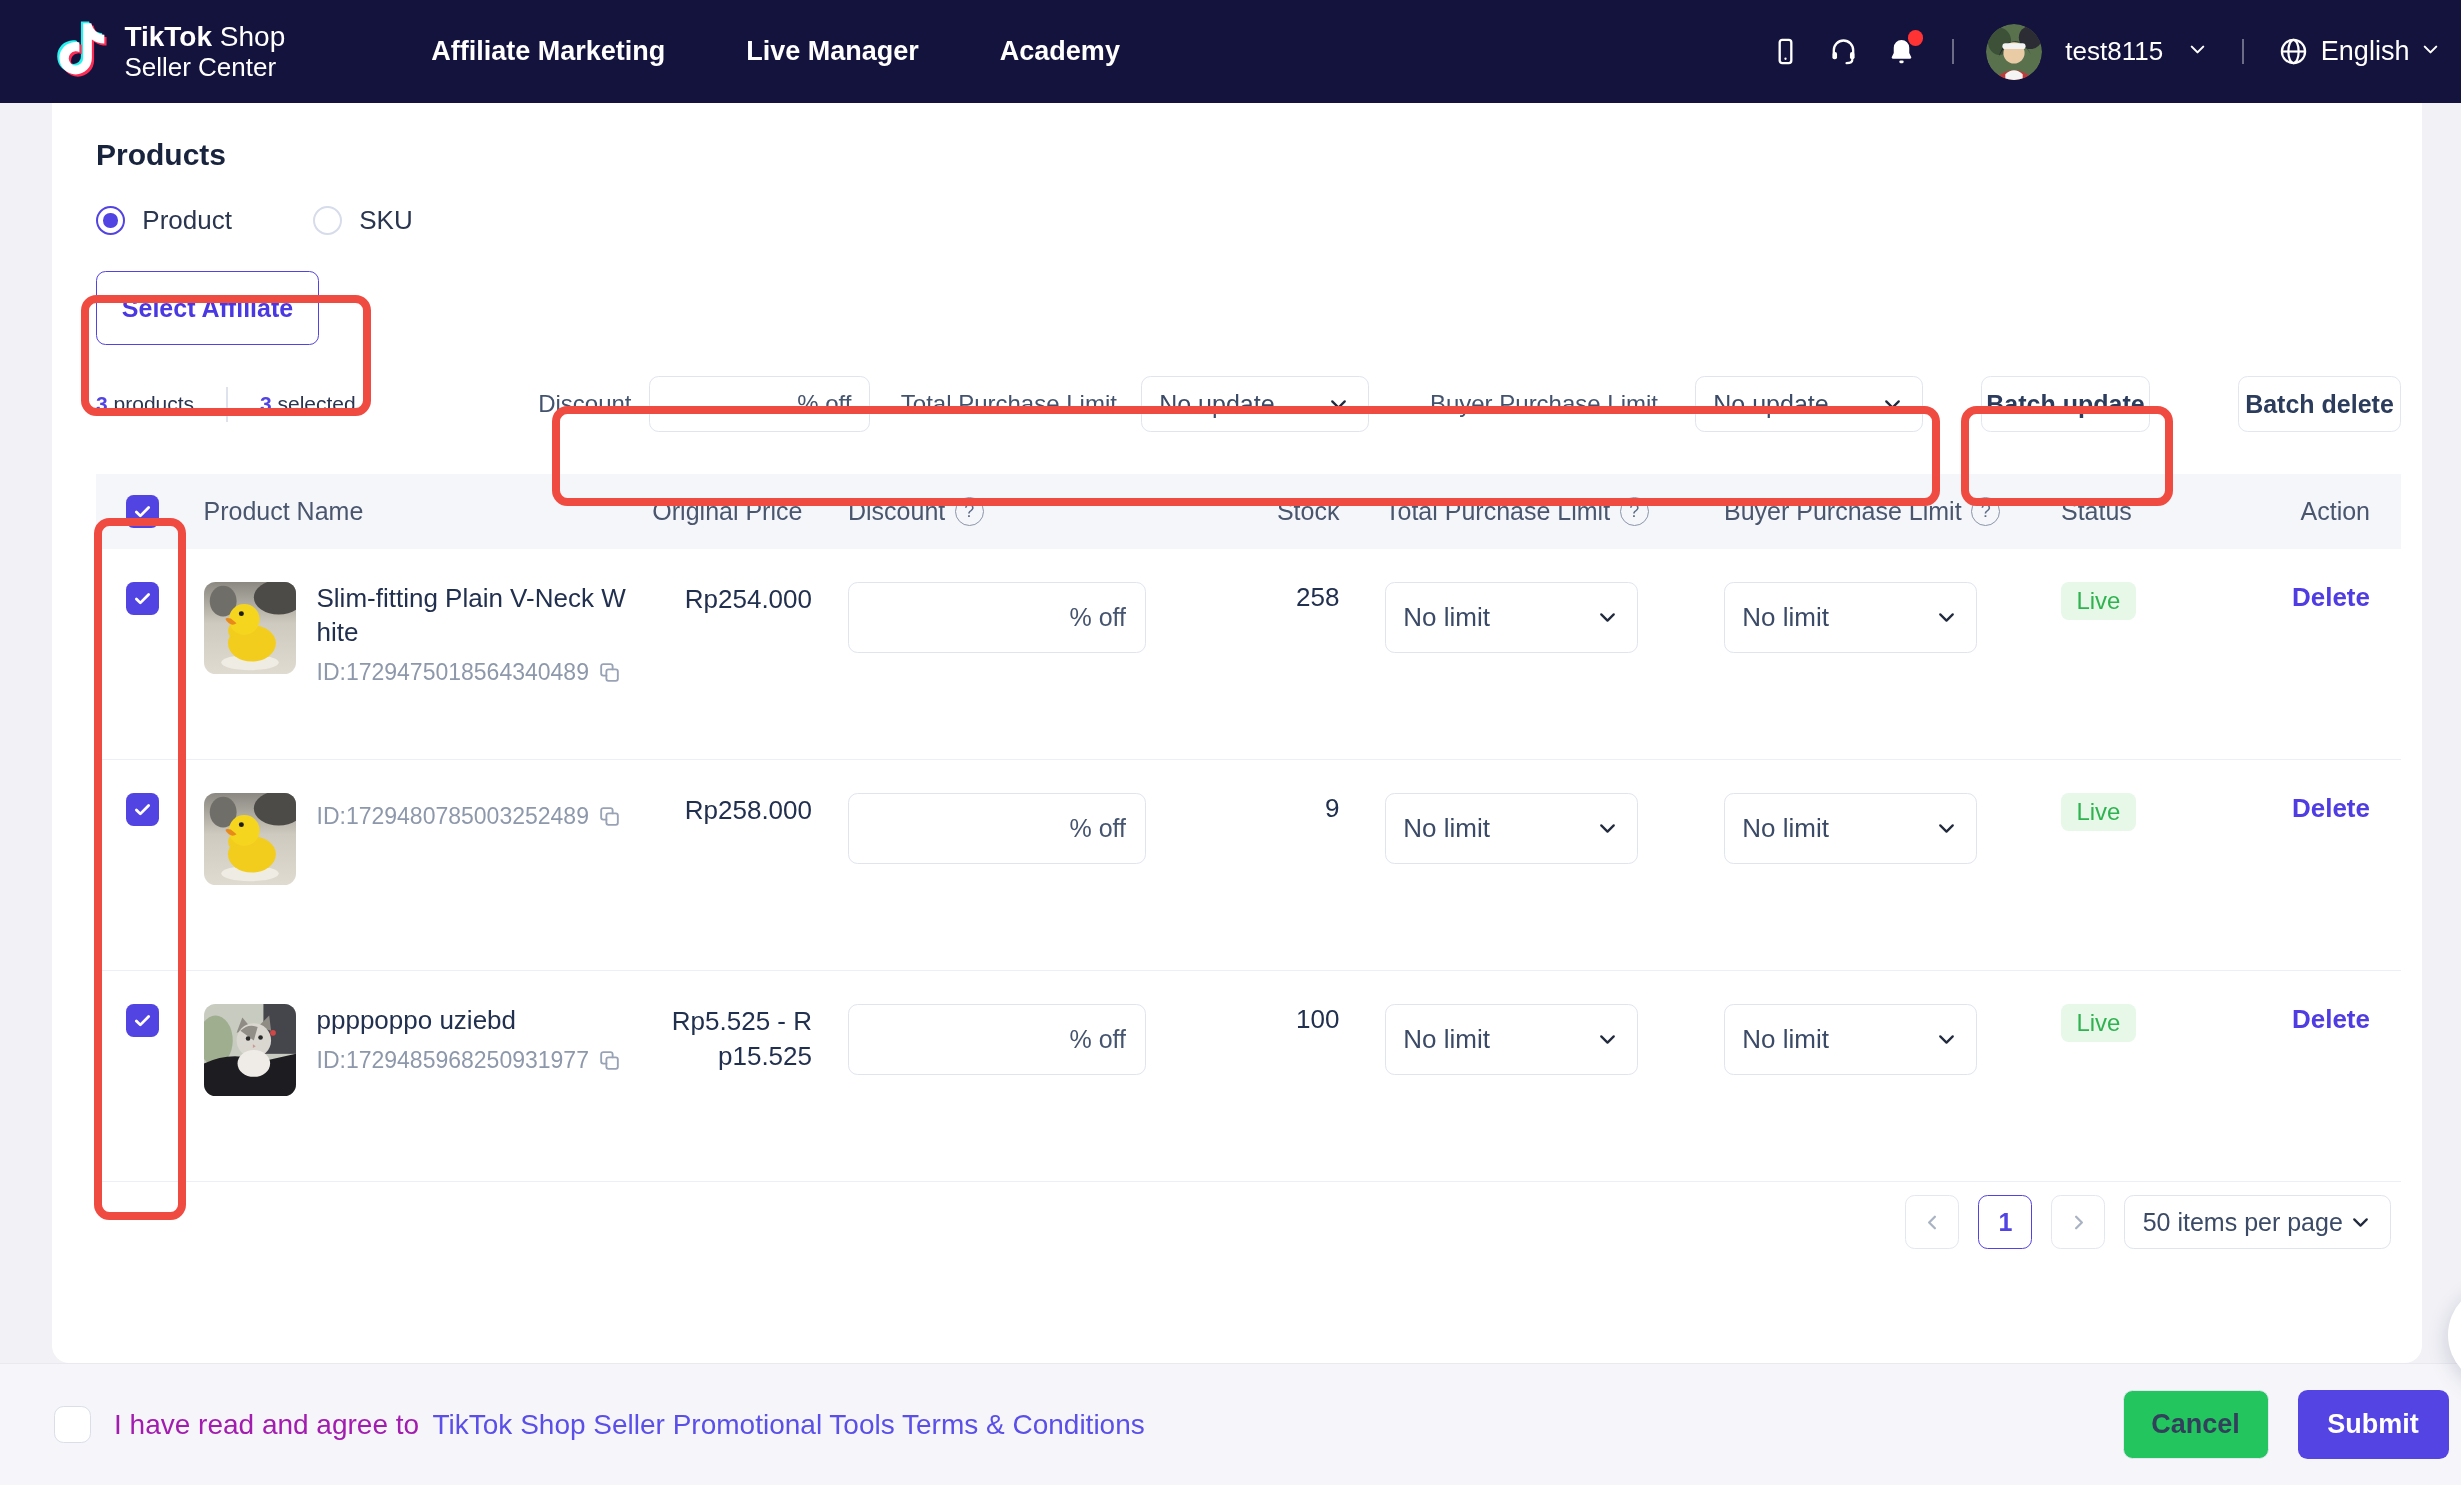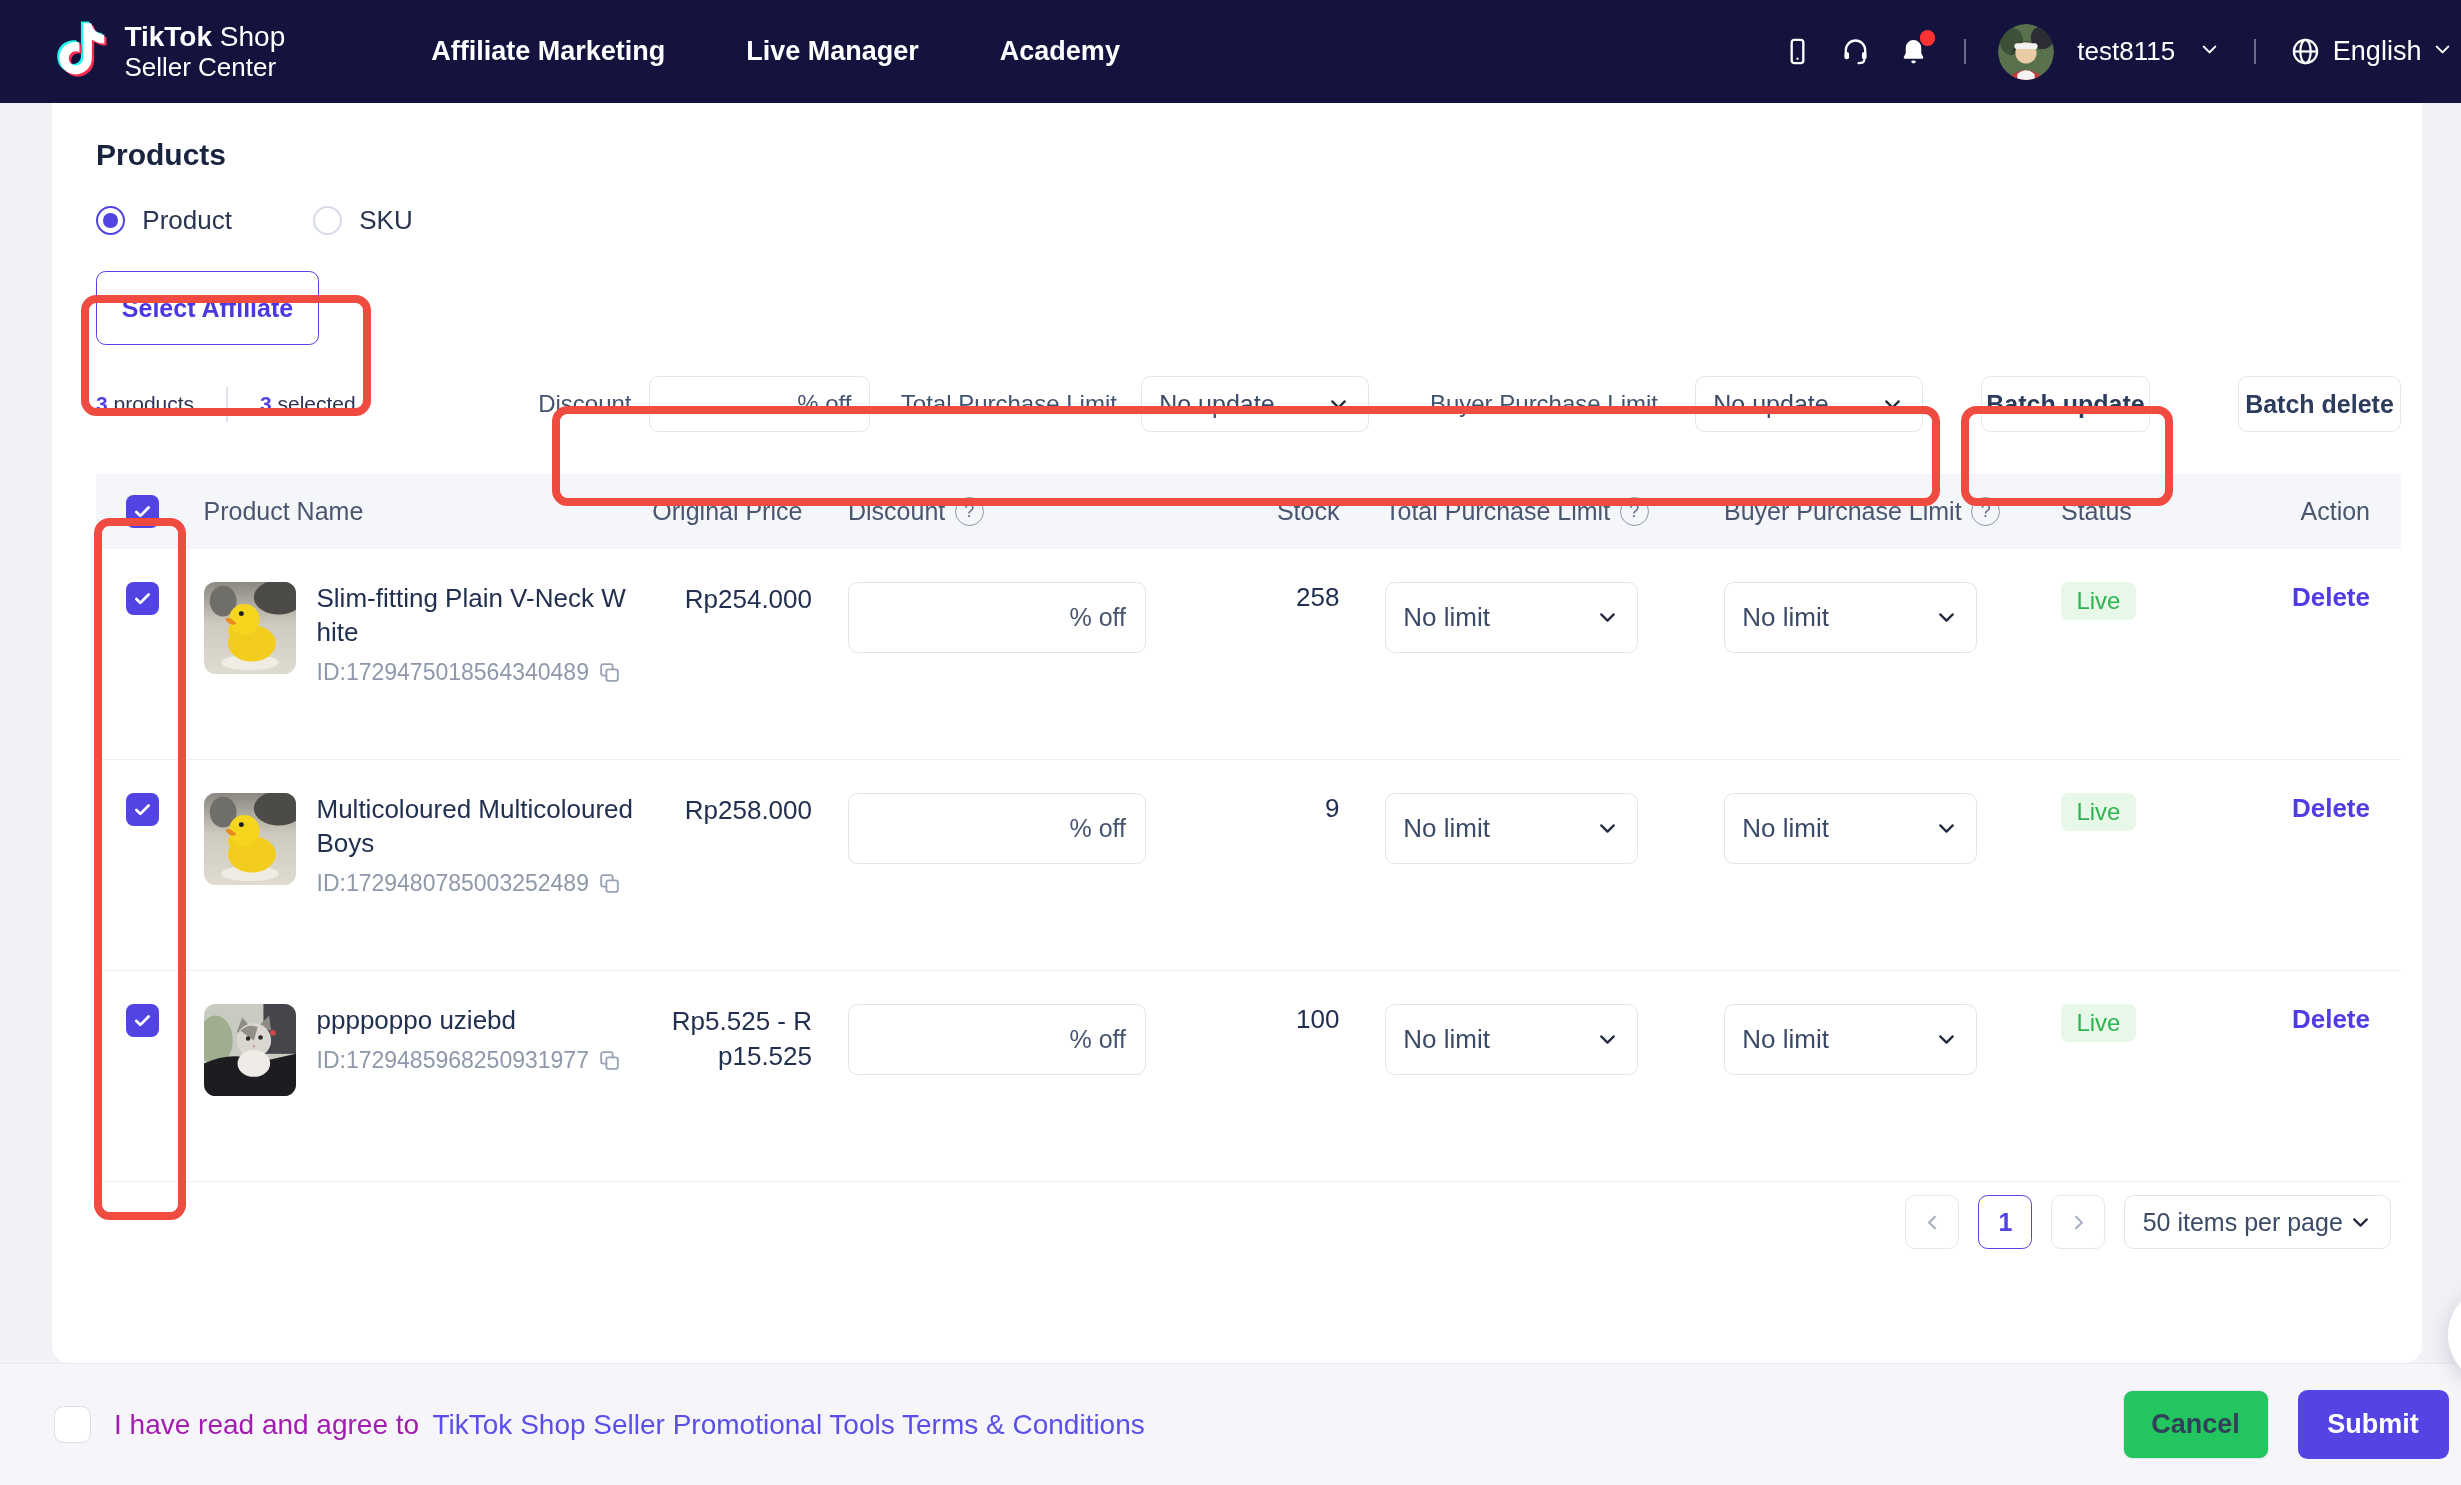--- a/index.html
+++ b/index.html
@@ -17,21 +17,21 @@
     --live-bg:#e7f8e9;
     --topbar:#14133e;
     --page-bg:#f1f1f6;
     --footer-bg:#f6f6fa;
   }
   *{box-sizing:border-box;margin:0;padding:0;}
   body{font-family:"Liberation Sans", sans-serif;background:#fff;}
   .screen{position:relative;width:2461px;height:1485px;background:var(--page-bg);overflow:hidden;}
 
   
-  .topbar{position:absolute;left:0;top:0;width:2461px;height:103px;background:var(--topbar);display:flex;align-items:center;padding:0 7px 0 55px;z-index:5;}
+  .topbar{position:absolute;left:0;top:0;width:2461px;height:103px;background:var(--topbar);display:flex;align-items:center;padding:0 19px 0 55px;z-index:5;}
   .brand{display:flex;align-items:center;gap:13.4px;}
   .brand-text{color:#fff;line-height:1.12;}
   .brand-l1{font-size:28px;}
   .brand-l1 b{font-weight:800;}
   .brand-l2{font-size:26px;font-weight:400;}
   .nav{display:flex;gap:81px;margin-left:146px;}
   .nav-item{color:#fff;font-size:27px;font-weight:700;cursor:pointer;}
   .top-right{margin-left:auto;display:flex;align-items:center;gap:23px;color:#fff;}
   .tool-ic{width:35px;height:35px;display:flex;align-items:center;justify-content:center;position:relative;cursor:pointer;}
   .tool-ic svg{width:31px;height:31px;}
@@ -389,21 +389,20 @@
                 <ellipse cx="20" cy="20" rx="14" ry="16" fill="#6f6e68"></ellipse>
                 <ellipse cx="48" cy="84" rx="30" ry="8" fill="#efece4"></ellipse>
                 <ellipse cx="50" cy="64" rx="25" ry="19" fill="#f2cd1e"></ellipse>
                 <path d="M28 58 Q22 50 28 44 L36 54z" fill="#f2cd1e"></path>
                 <circle cx="42" cy="39" r="16" fill="#f6d51f"></circle>
                 <path d="M28 38 Q18 36 26 43 Q30 46 34 43z" fill="#e8891b"></path>
                 <circle cx="39" cy="33" r="2.6" fill="#1c1c1c"></circle>
               </svg>
           </span>
           <div class="pinfo">
-            <div class="pname">Multicoloured Multicoloured Boys</div>
             <div class="pid">
               <span>ID:1729480785003252489</span>
               <svg viewBox="0 0 24 24" fill="none" stroke="currentColor" stroke-width="1.8" stroke-linecap="round" stroke-linejoin="round">
                   <rect x="9" y="9" width="11" height="11" rx="2"></rect>
                   <path d="M15 9V6a2 2 0 0 0-2-2H6a2 2 0 0 0-2 2v7a2 2 0 0 0 2 2h3"></path>
                 </svg>
             </div>
           </div>
         </div>
         <div class="td">

